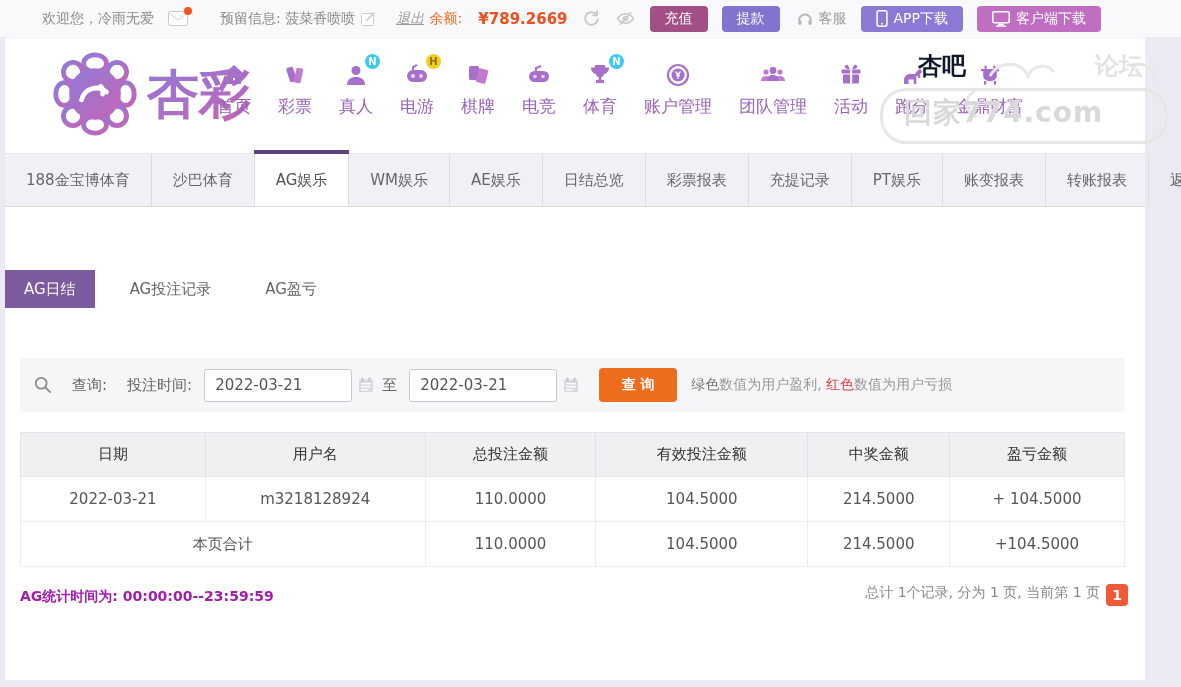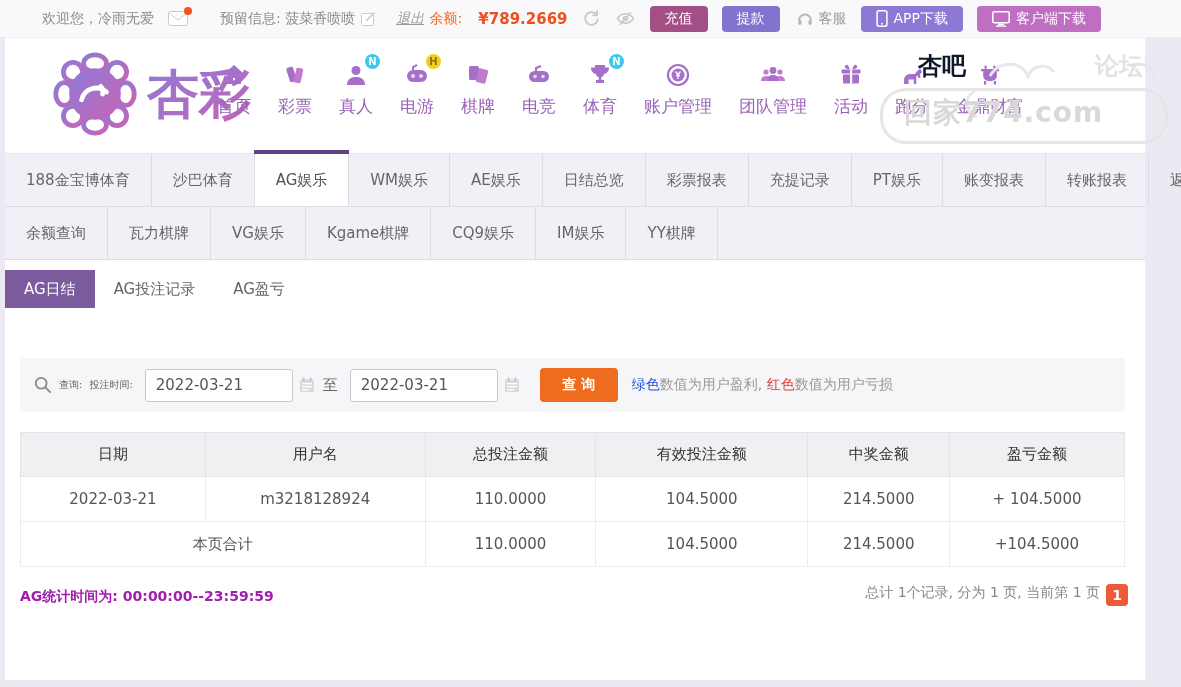--- a/index.html
+++ b/index.html
@@ -61,36 +61,36 @@
   
   .tabs { position:absolute; left:5px; top:153px; width:1140px; background:#f2eff6; border-top:1px solid #e7e4ec; z-index:2; }
   .tab-row { display:flex; height:53px; border-bottom:1px solid #dedbe4; }
   .tab { padding:0 21px; display:flex; align-items:center; font-size:15px; color:#666;
          border-right:1px solid #dedbe4; cursor:pointer; position:relative; white-space:nowrap; }
   .tab.active { background:#fff; color:#555; }
   .tab.active::before { content:""; position:absolute; left:-1px; right:-1px; top:-4px; height:4px; background:#5c4480; }
   .tab-filler { flex:1; }
 
   
-  .subtabs { position:absolute; left:5px; top:270px; width:1140px; height:38px; display:flex; gap:0; z-index:2; }
+  .subtabs { position:absolute; left:5px; top:270px; width:1140px; height:38px; display:flex; gap:16px; z-index:2; }
   .subtab { height:38px; padding:0 19px; display:flex; align-items:center; font-size:15px; color:#666; cursor:pointer; }
   .subtab.active { background:#7b5a9e; color:#fff; }
 
   
   .filter-bar { position:absolute; left:20px; top:358px; width:1105px; height:54px; background:#f6f5f8;
                 border-radius:4px; display:flex; align-items:center; padding:0 14px; z-index:2; }
-  .filter-label { font-size:10px; color:#666; margin-left:7px; white-space:nowrap; }
+  .filter-label { font-size:15px; color:#666; margin-left:20px; white-space:nowrap; }
   .date-input { width:148px; height:33px; margin-left:12px; border:1px solid #c9c9cf; border-radius:3px;
                 padding:0 10px; font-size:15px; color:#555; background:#fff; font-family:inherit; }
   .cal-icon { margin-left:6px; display:flex; cursor:pointer; }
   .to-label { margin-left:8px; font-size:15px; color:#666; }
   .search-btn { margin-left:20px; width:78px; height:34px; background:#ed6c1d; border:none; border-radius:4px;
                 color:#fff; font-size:14px; font-weight:bold; cursor:pointer; font-family:inherit; white-space:nowrap; }
   .hint { margin-left:14px; font-size:14px; color:#999; white-space:nowrap; }
-  .hint .green { color:#1d4ed8; }
+  .hint .green { color:#737373; }
   .hint .red { color:#e23b3b; }
 
   
   .report-table { position:absolute; left:20px; top:432px; width:1105px; border-collapse:collapse; background:#fff; z-index:2; }
   .report-table th { height:44px; background:#f0eff2; font-size:15px; color:#333; font-weight:normal;
                      border:1px solid #e4e3e8; text-align:center; }
   .report-table td { height:45px; font-size:15px; color:#555; border:1px solid #ececf0; text-align:center; }
   .profit { color:#3aa93a; }
 
   
@@ -339,30 +339,20 @@
     <div class="tab active">AG娱乐</div>
     <div class="tab">WM娱乐</div>
     <div class="tab">AE娱乐</div>
     <div class="tab">日结总览</div>
     <div class="tab">彩票报表</div>
     <div class="tab">充提记录</div>
     <div class="tab">PT娱乐</div>
     <div class="tab">账变报表</div>
     <div class="tab">转账报表</div>
     <div class="tab">返点总额</div>
-    <div class="tab-filler"></div>
-  </div>
-  <div class="tab-row">
-    <div class="tab">余额查询</div>
-    <div class="tab">瓦力棋牌</div>
-    <div class="tab">VG娱乐</div>
-    <div class="tab">Kgame棋牌</div>
-    <div class="tab">CQ9娱乐</div>
-    <div class="tab">IM娱乐</div>
-    <div class="tab">YY棋牌</div>
     <div class="tab-filler"></div>
   </div>
 </div>
 
 <div class="subtabs">
   <div class="subtab active">AG日结</div>
   <div class="subtab">AG投注记录</div>
   <div class="subtab">AG盈亏</div>
 </div>
 

